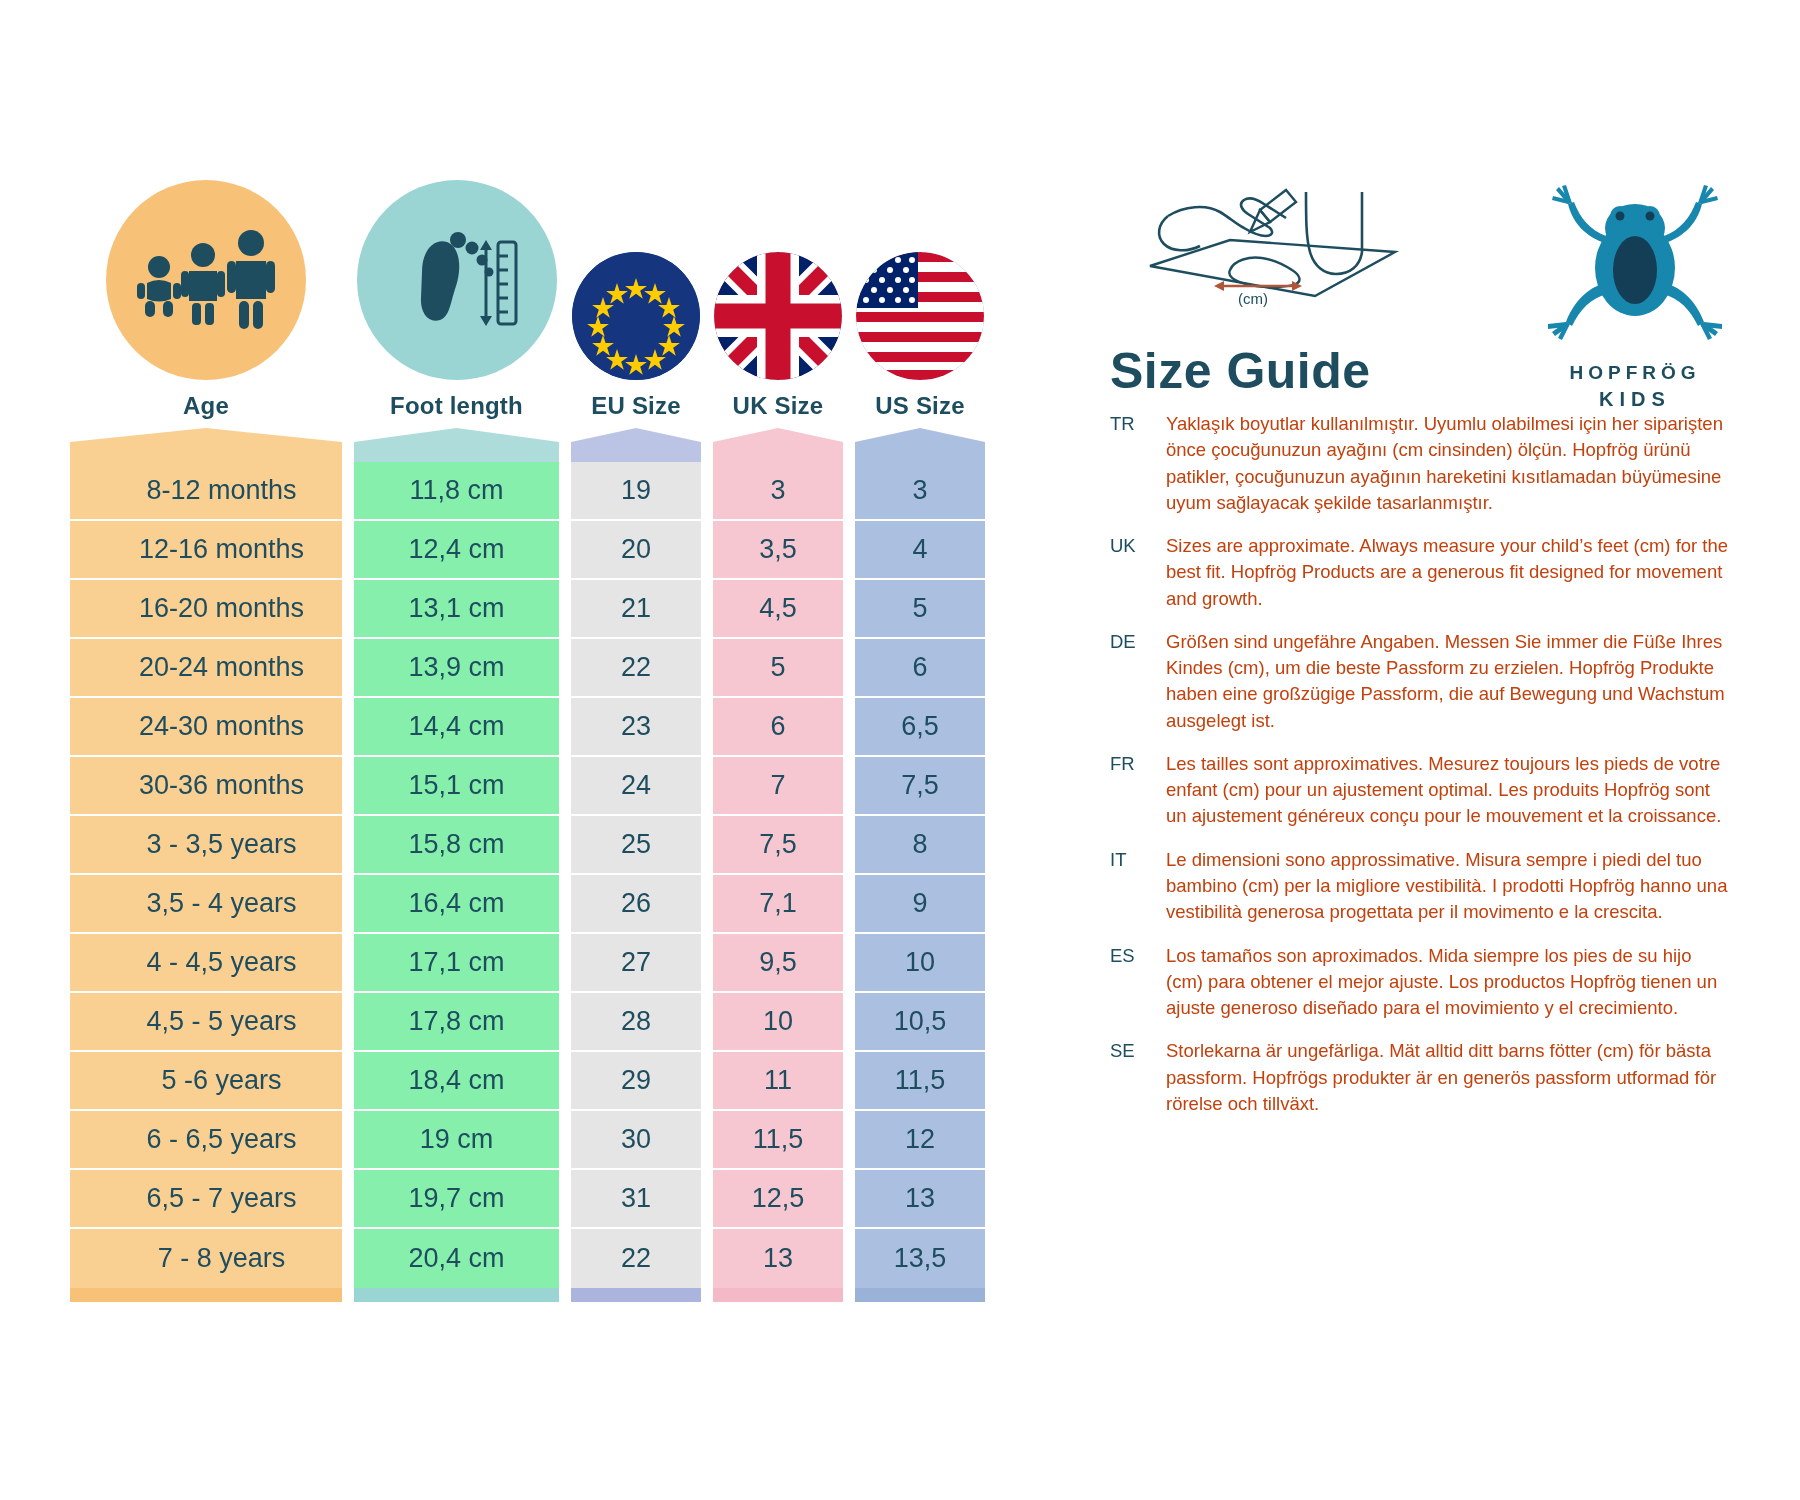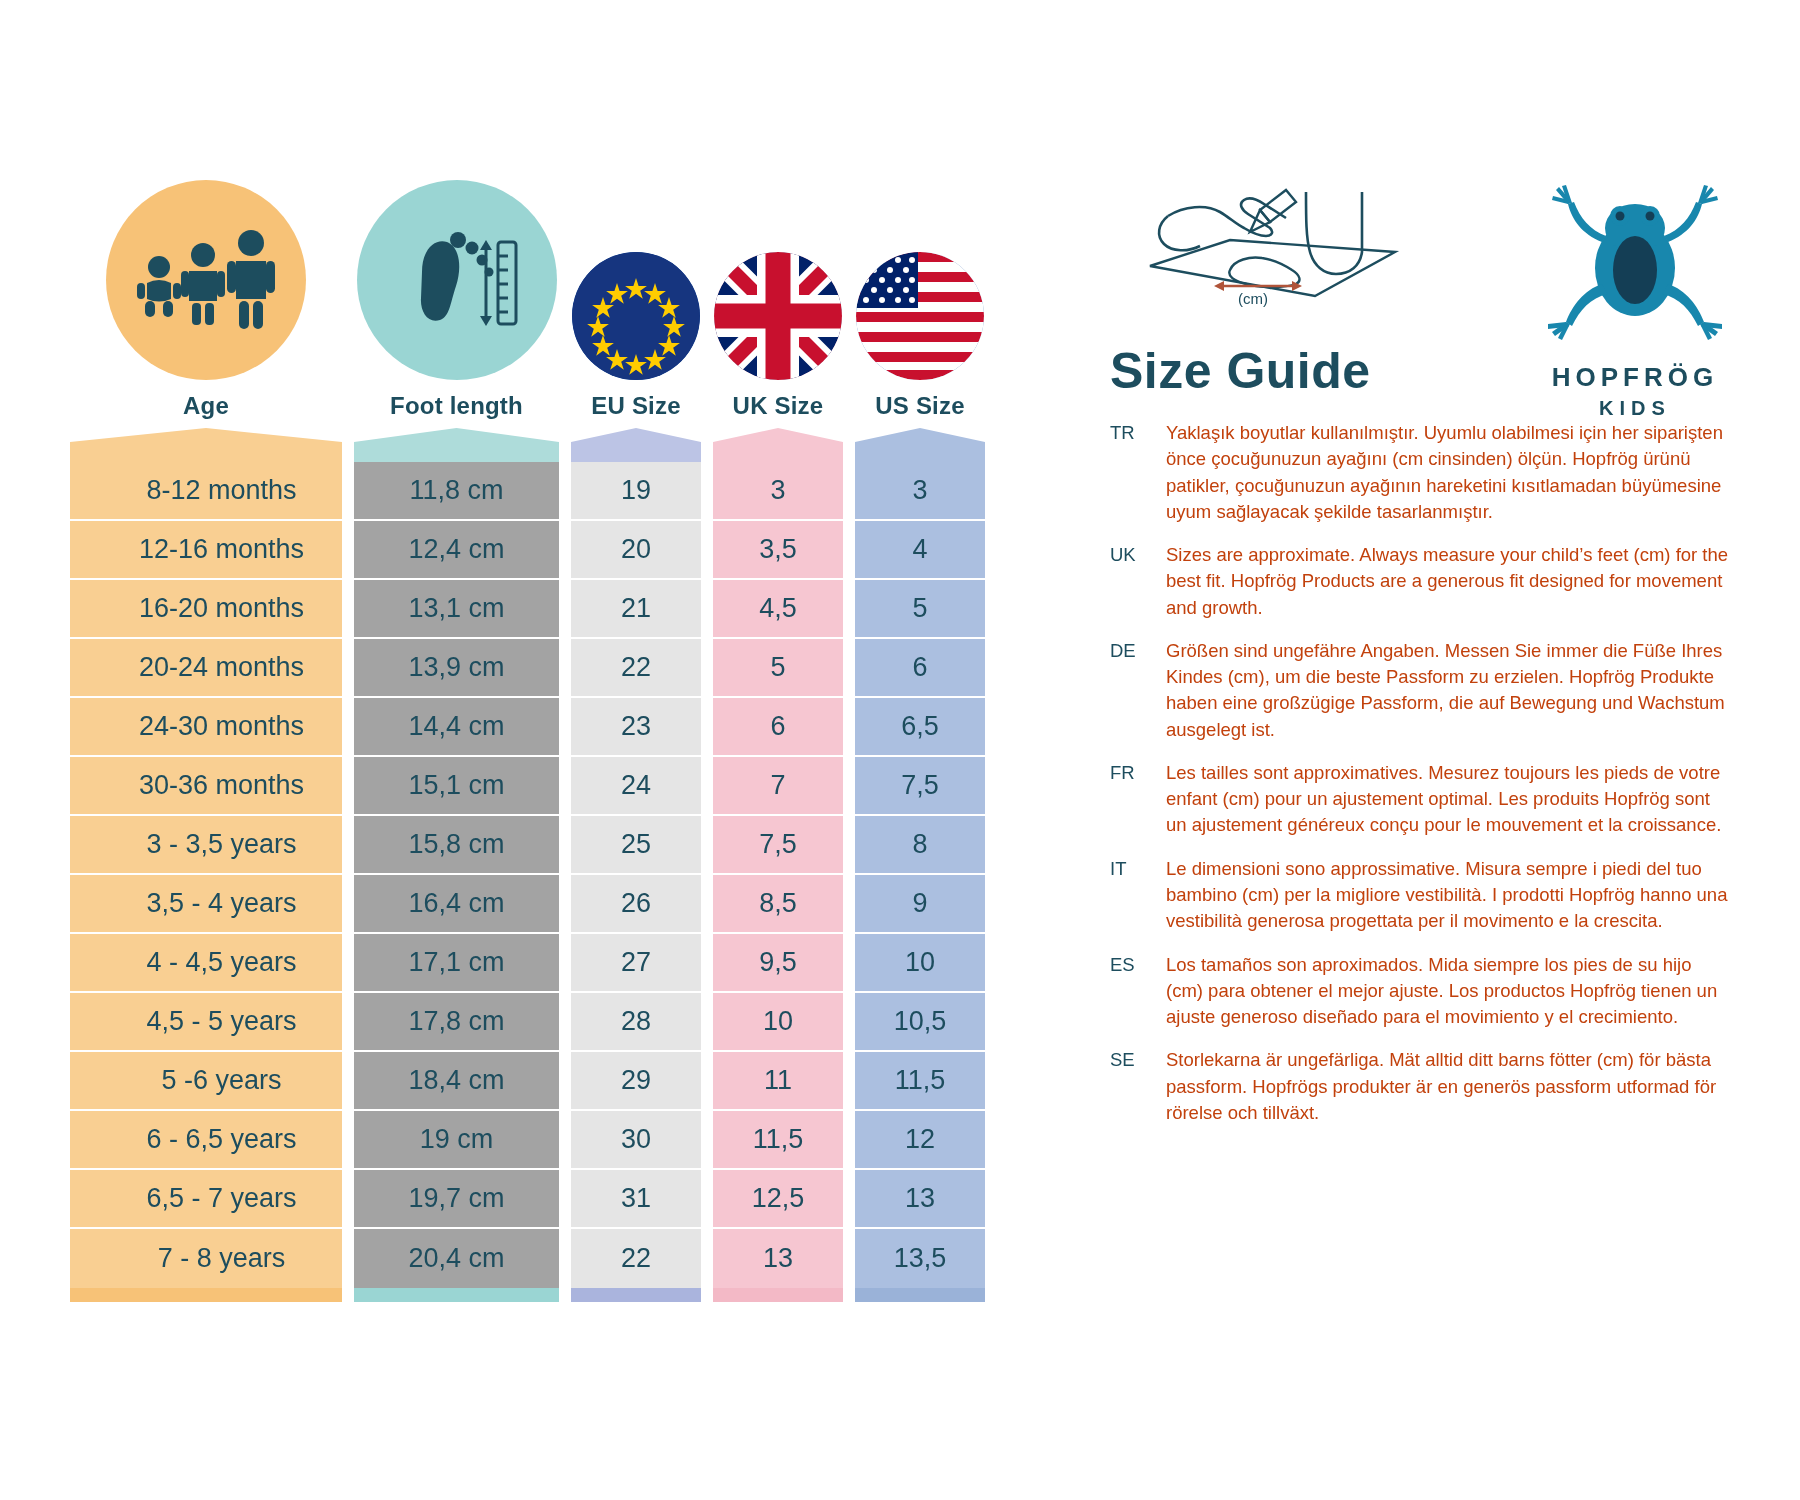--- a/index.html
+++ b/index.html
@@ -89,21 +89,21 @@
     height: 14px;
     width: 100%;
   }
 
   
   .theme-age .circle, .theme-age .band-foot { background: #f7c277; }
   .theme-age .cell { background: #f9cf92; padding-left: 31px; }
   .theme-age .tipfill { fill: #f9cf92; }
 
   .theme-foot .circle, .theme-foot .band-foot { background: #9ad5d3; }
-  .theme-foot .cell { background: #a3a3a3; }
+  .theme-foot .cell { background: #86efac; }
   .theme-foot .tipfill { fill: #aedcda; }
 
   .theme-eu .circle, .theme-eu .band-foot { background: #aab4dd; }
   .theme-eu .cell { background: #e5e5e5; }
   .theme-eu .tipfill { fill: #bcc4e5; }
 
   .theme-uk .circle, .theme-uk .band-foot { background: #f3b9c6; }
   .theme-uk .cell { background: #f6c6d1; }
   .theme-uk .tipfill { fill: #f6c6d1; }
 
@@ -133,21 +133,21 @@
     color: #1d4d5e;
     margin-top: 14px;
     letter-spacing: 0.5px;
   }
   .brand-block {
     width: 230px;
     text-align: center;
     padding-top: 6px;
   }
   .brand-name {
-    font-size: 26px;
+    font-size: 19px;
     font-weight: bold;
     letter-spacing: 5px;
     color: #1d4d5e;
     margin-top: 8px;
   }
   .brand-sub {
     font-size: 20px;
     font-weight: bold;
     letter-spacing: 6px;
     color: #1d4d5e;
@@ -347,21 +347,21 @@
             <path class="tipfill" d="M0 34 L0 14 L65 0 L130 14 L130 34 Z"></path>
           </svg>
           <div class="cells">
               <div class="cell">3</div>
               <div class="cell">3,5</div>
               <div class="cell">4,5</div>
               <div class="cell">5</div>
               <div class="cell">6</div>
               <div class="cell">7</div>
               <div class="cell">7,5</div>
-              <div class="cell">8,5</div>
+              <div class="cell">7,1</div>
               <div class="cell">9,5</div>
               <div class="cell">10</div>
               <div class="cell">11</div>
               <div class="cell">11,5</div>
               <div class="cell">12,5</div>
               <div class="cell">13</div>
             </div>
           <div class="band-foot"></div>
         </div>
       </div>

